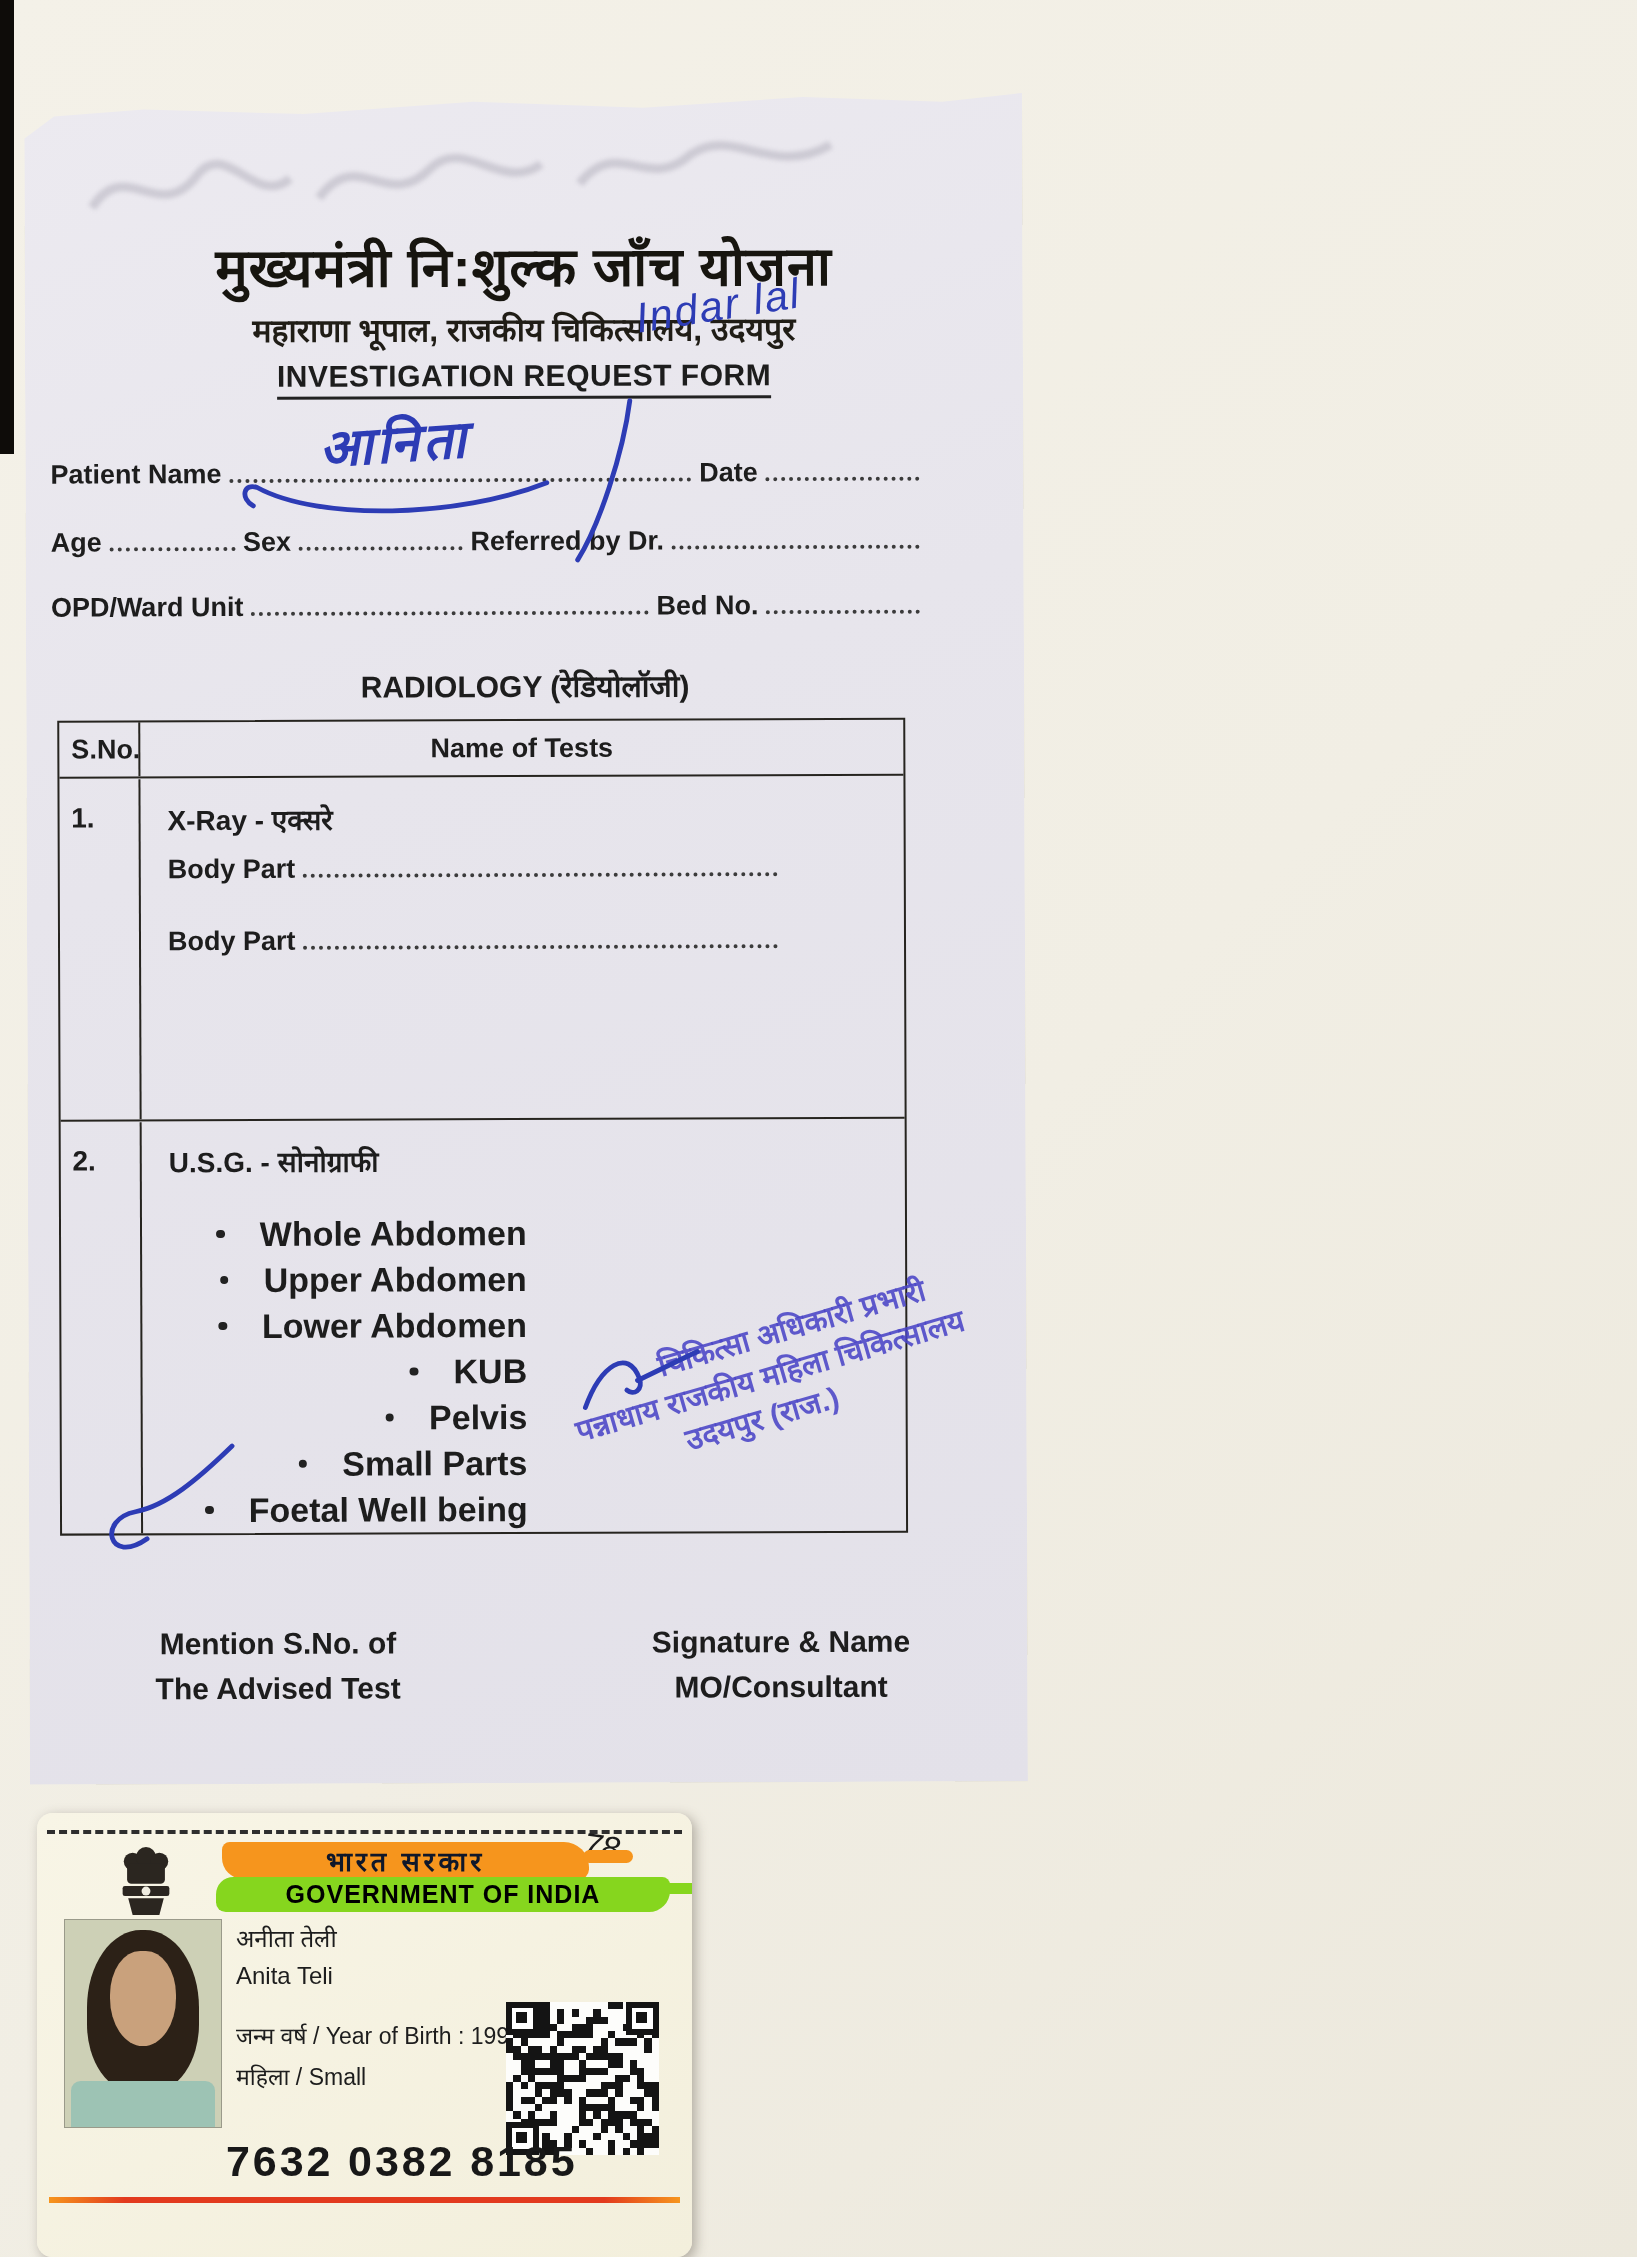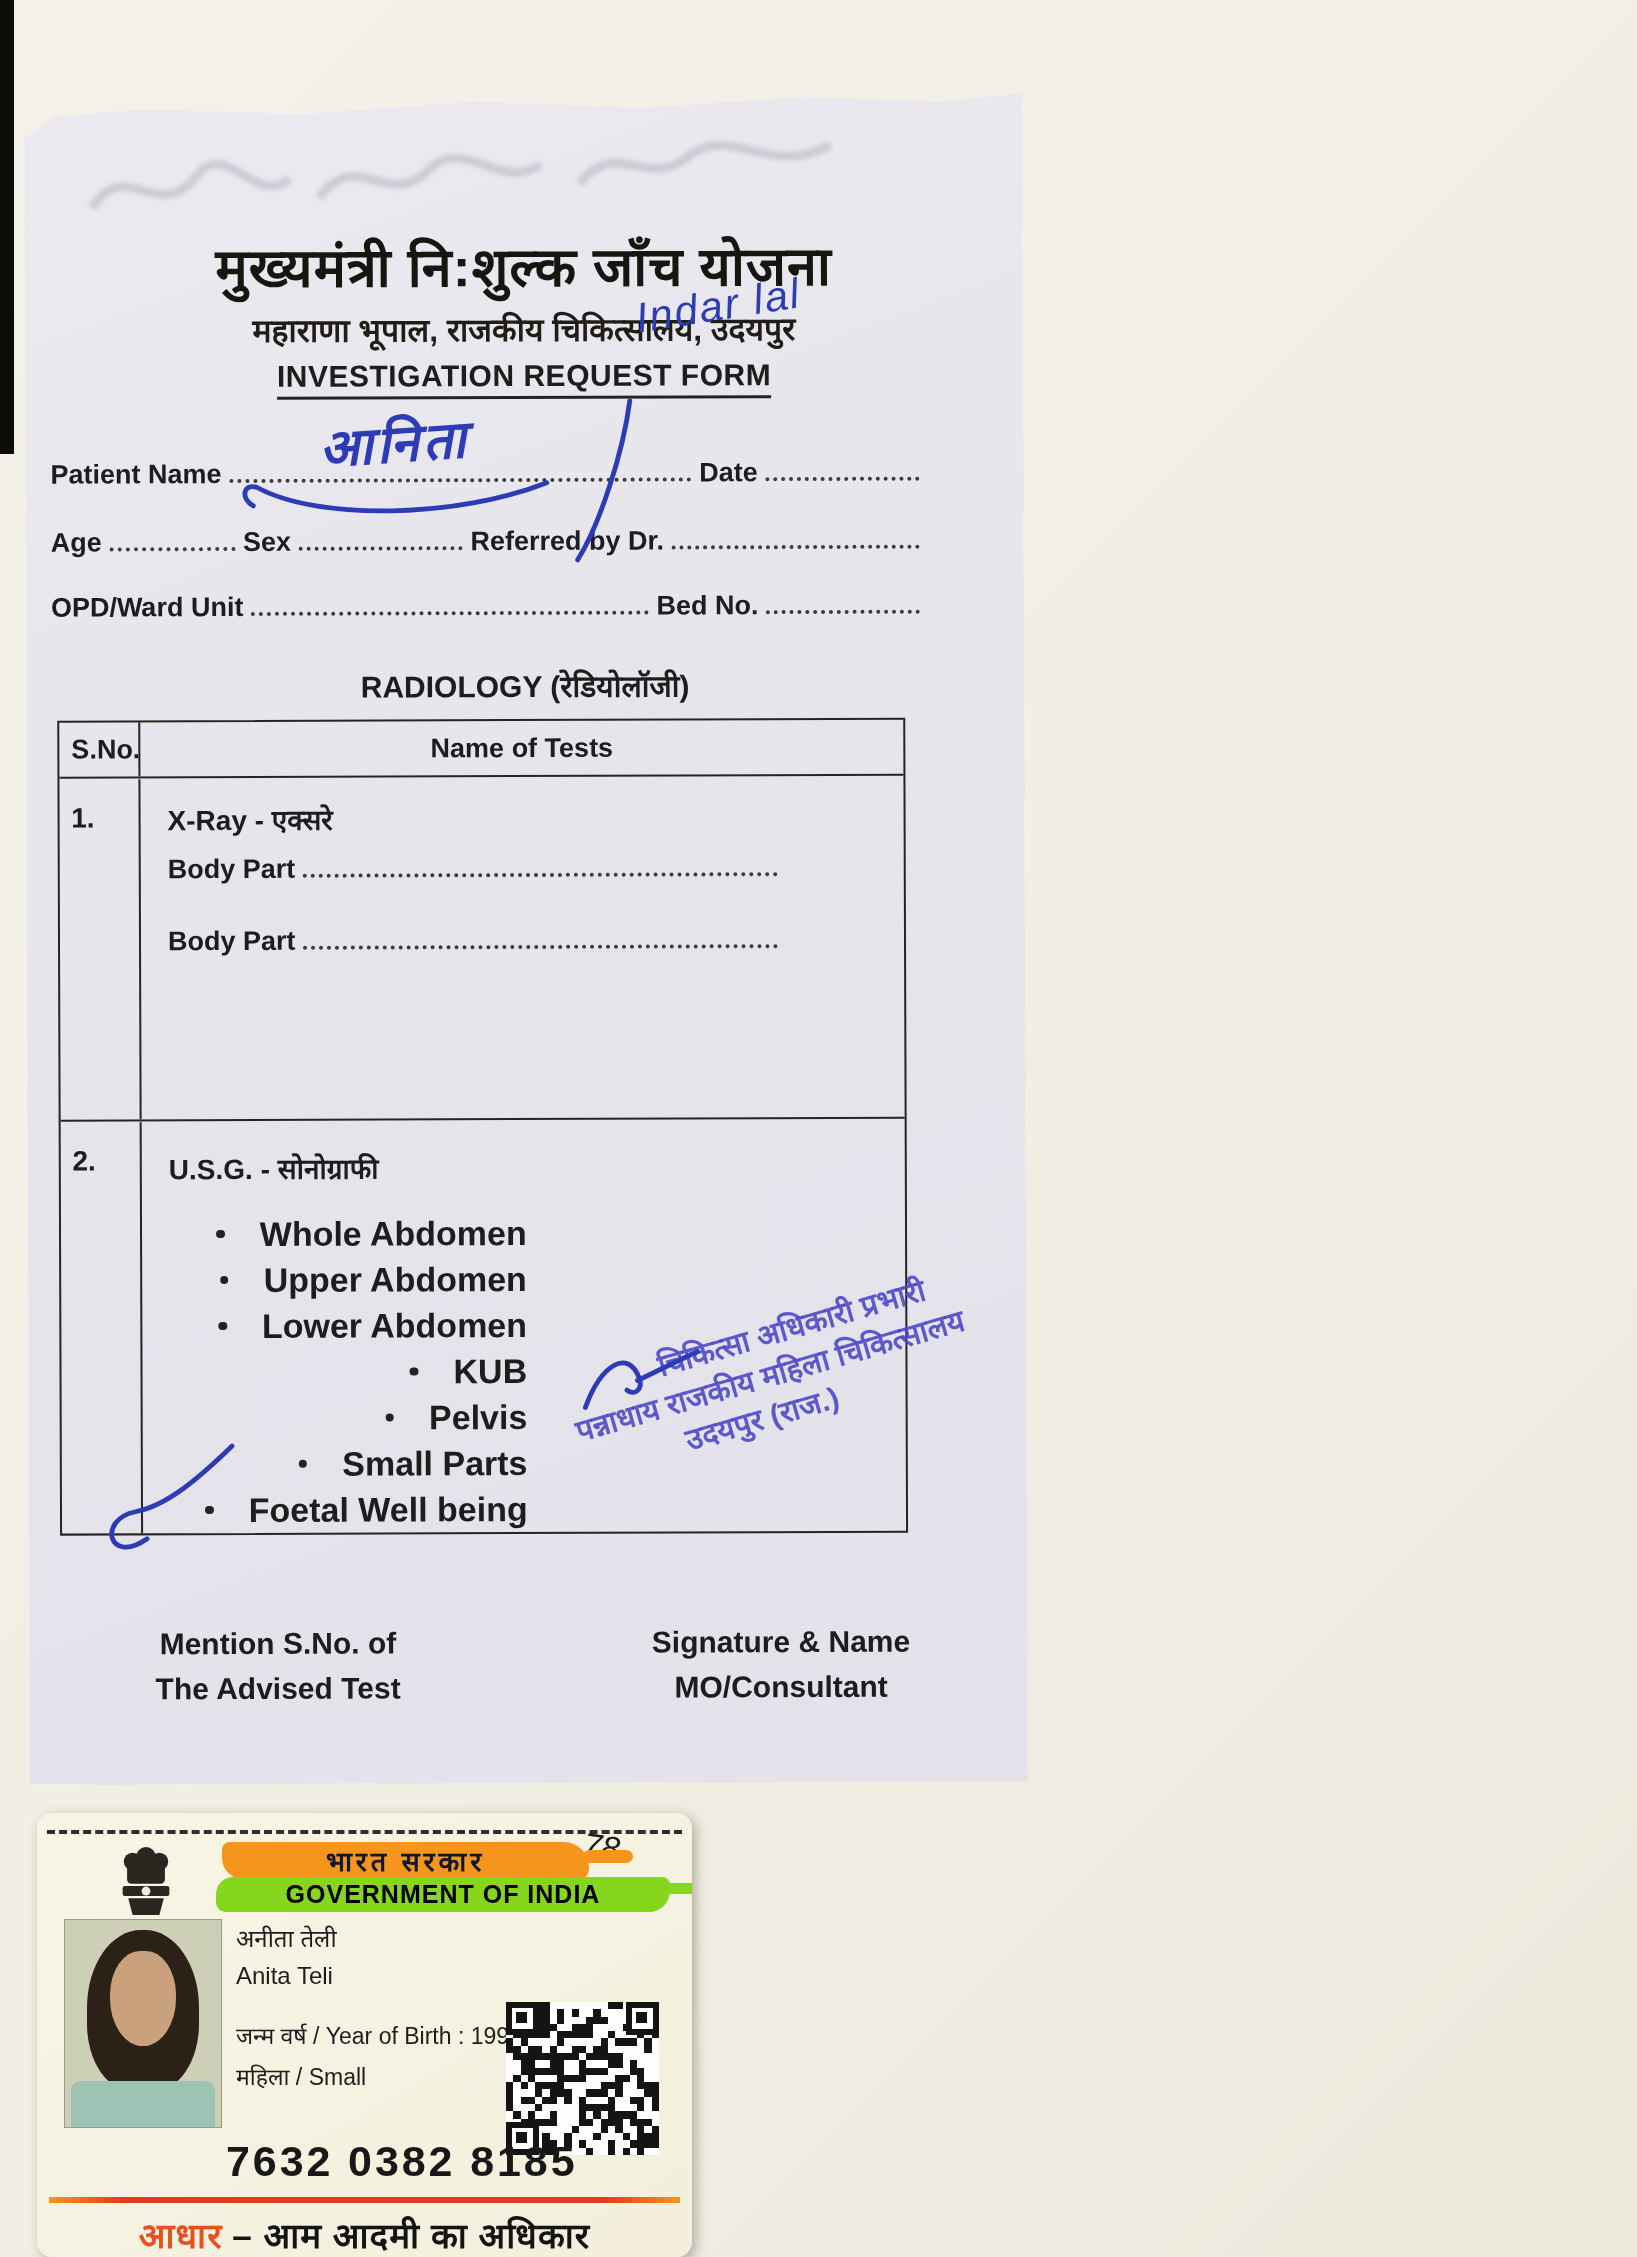--- a/index.html
+++ b/index.html
@@ -145,21 +145,21 @@
         <span class="dots grow"></span>
       </div>
       <div class="bp-row" style="top:147px;">
         <span>Body Part</span>
         <span class="dots grow"></span>
       </div>
     </div>
 
     <div class="trow2">
       <div class="cell-sno">2.</div>
-      <div class="test-line" style="top:27px;">U.S.G. - सोनोग्राफी</div>
+      <div class="test-line" style="top:20px;">U.S.G. - सोनोग्राफी</div>
       <div class="usg-list">
         <div class="usg-item">
             <span class="bullet-dot"></span>
             <span>Whole Abdomen</span>
           </div>
         <div class="usg-item">
             <span class="bullet-dot"></span>
             <span>Upper Abdomen</span>
           </div>
         <div class="usg-item">
@@ -704,17 +704,14 @@
       <i class="on"></i>
       <i></i>
       <i></i>
     </div>
   <div class="abs finder f-tl"></div>
   <div class="abs finder f-tr"></div>
   <div class="abs finder f-bl"></div>
 
   <div class="abs aadhaar-no">7632 0382 8185</div>
   <div class="abs red-line"></div>
-  <div class="abs tagline">
-    <span class="hl">आधार</span><span>– आम आदमी का अधिकार</span>
-  </div>
 </div>
 
 
 </body></html>

